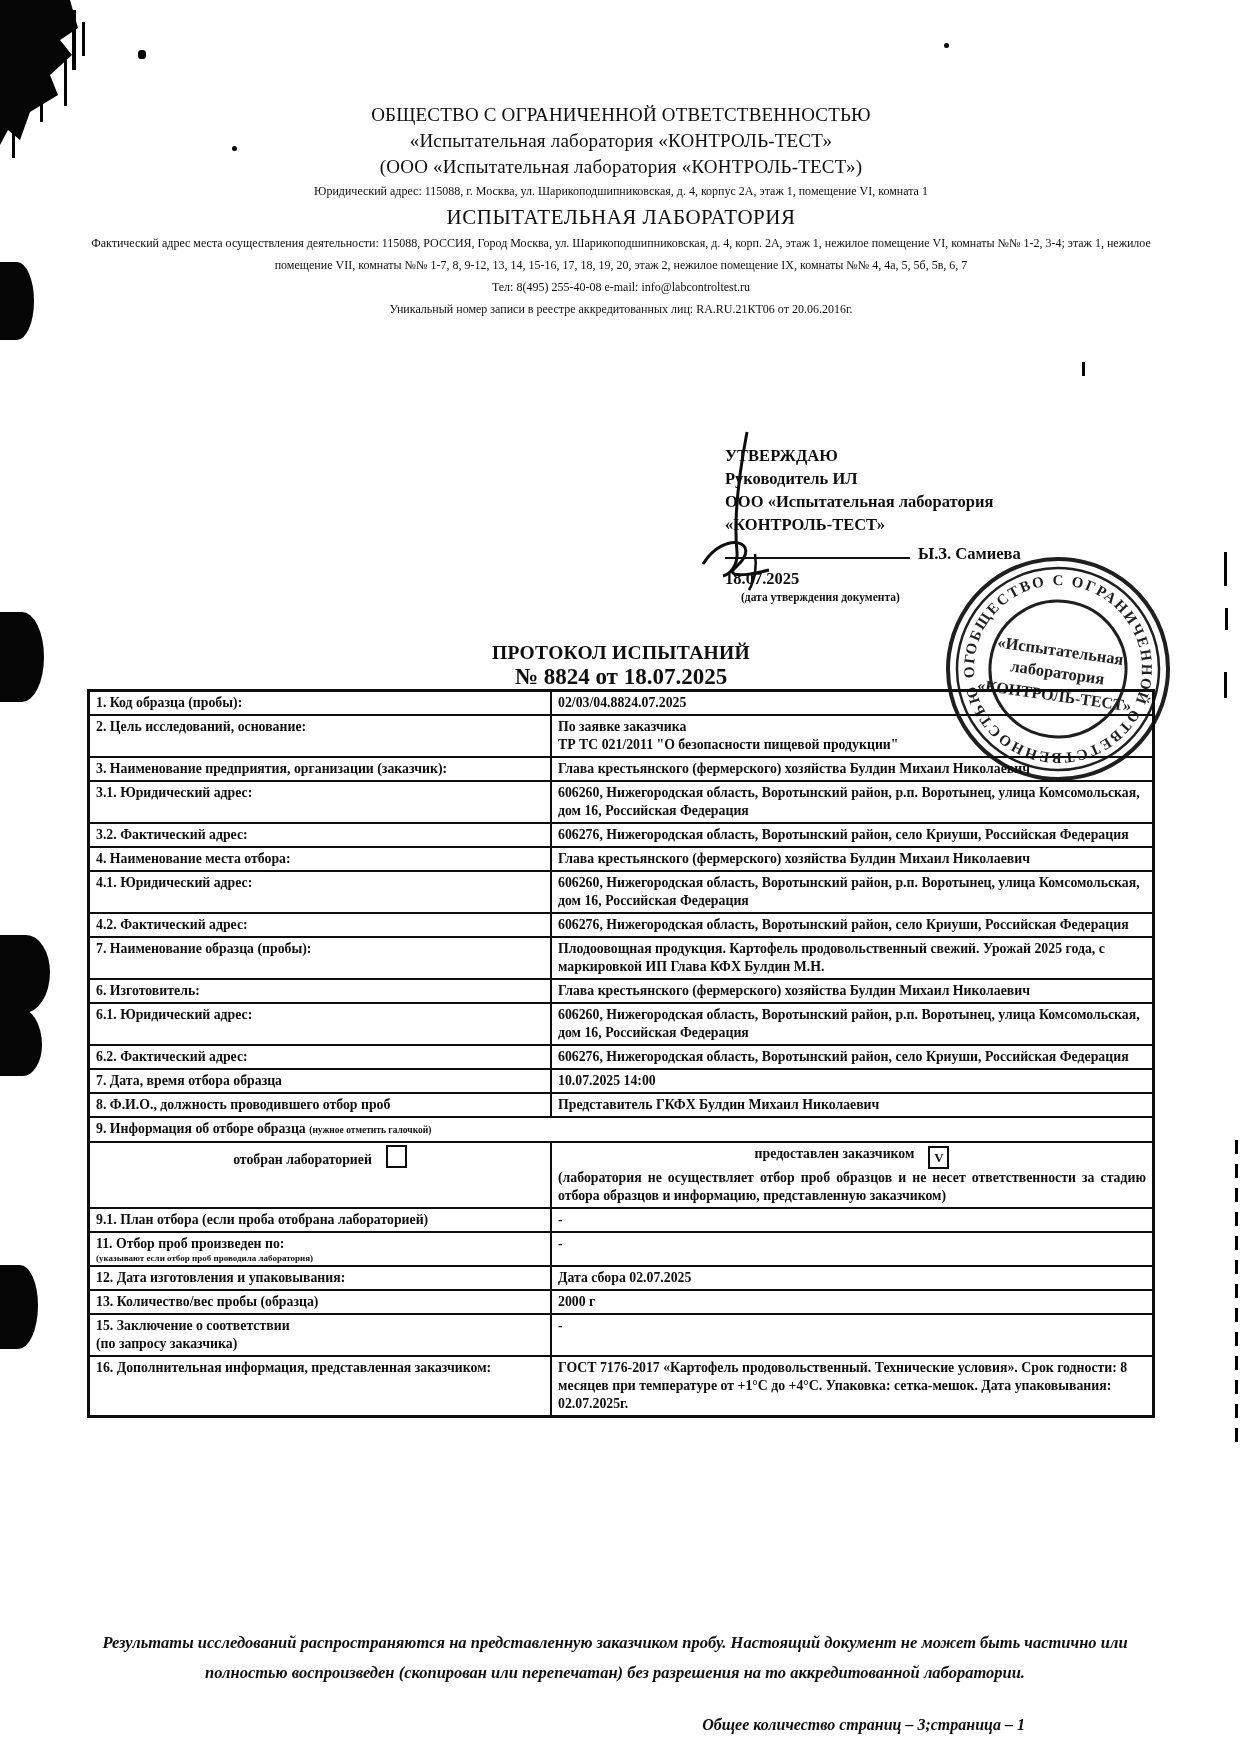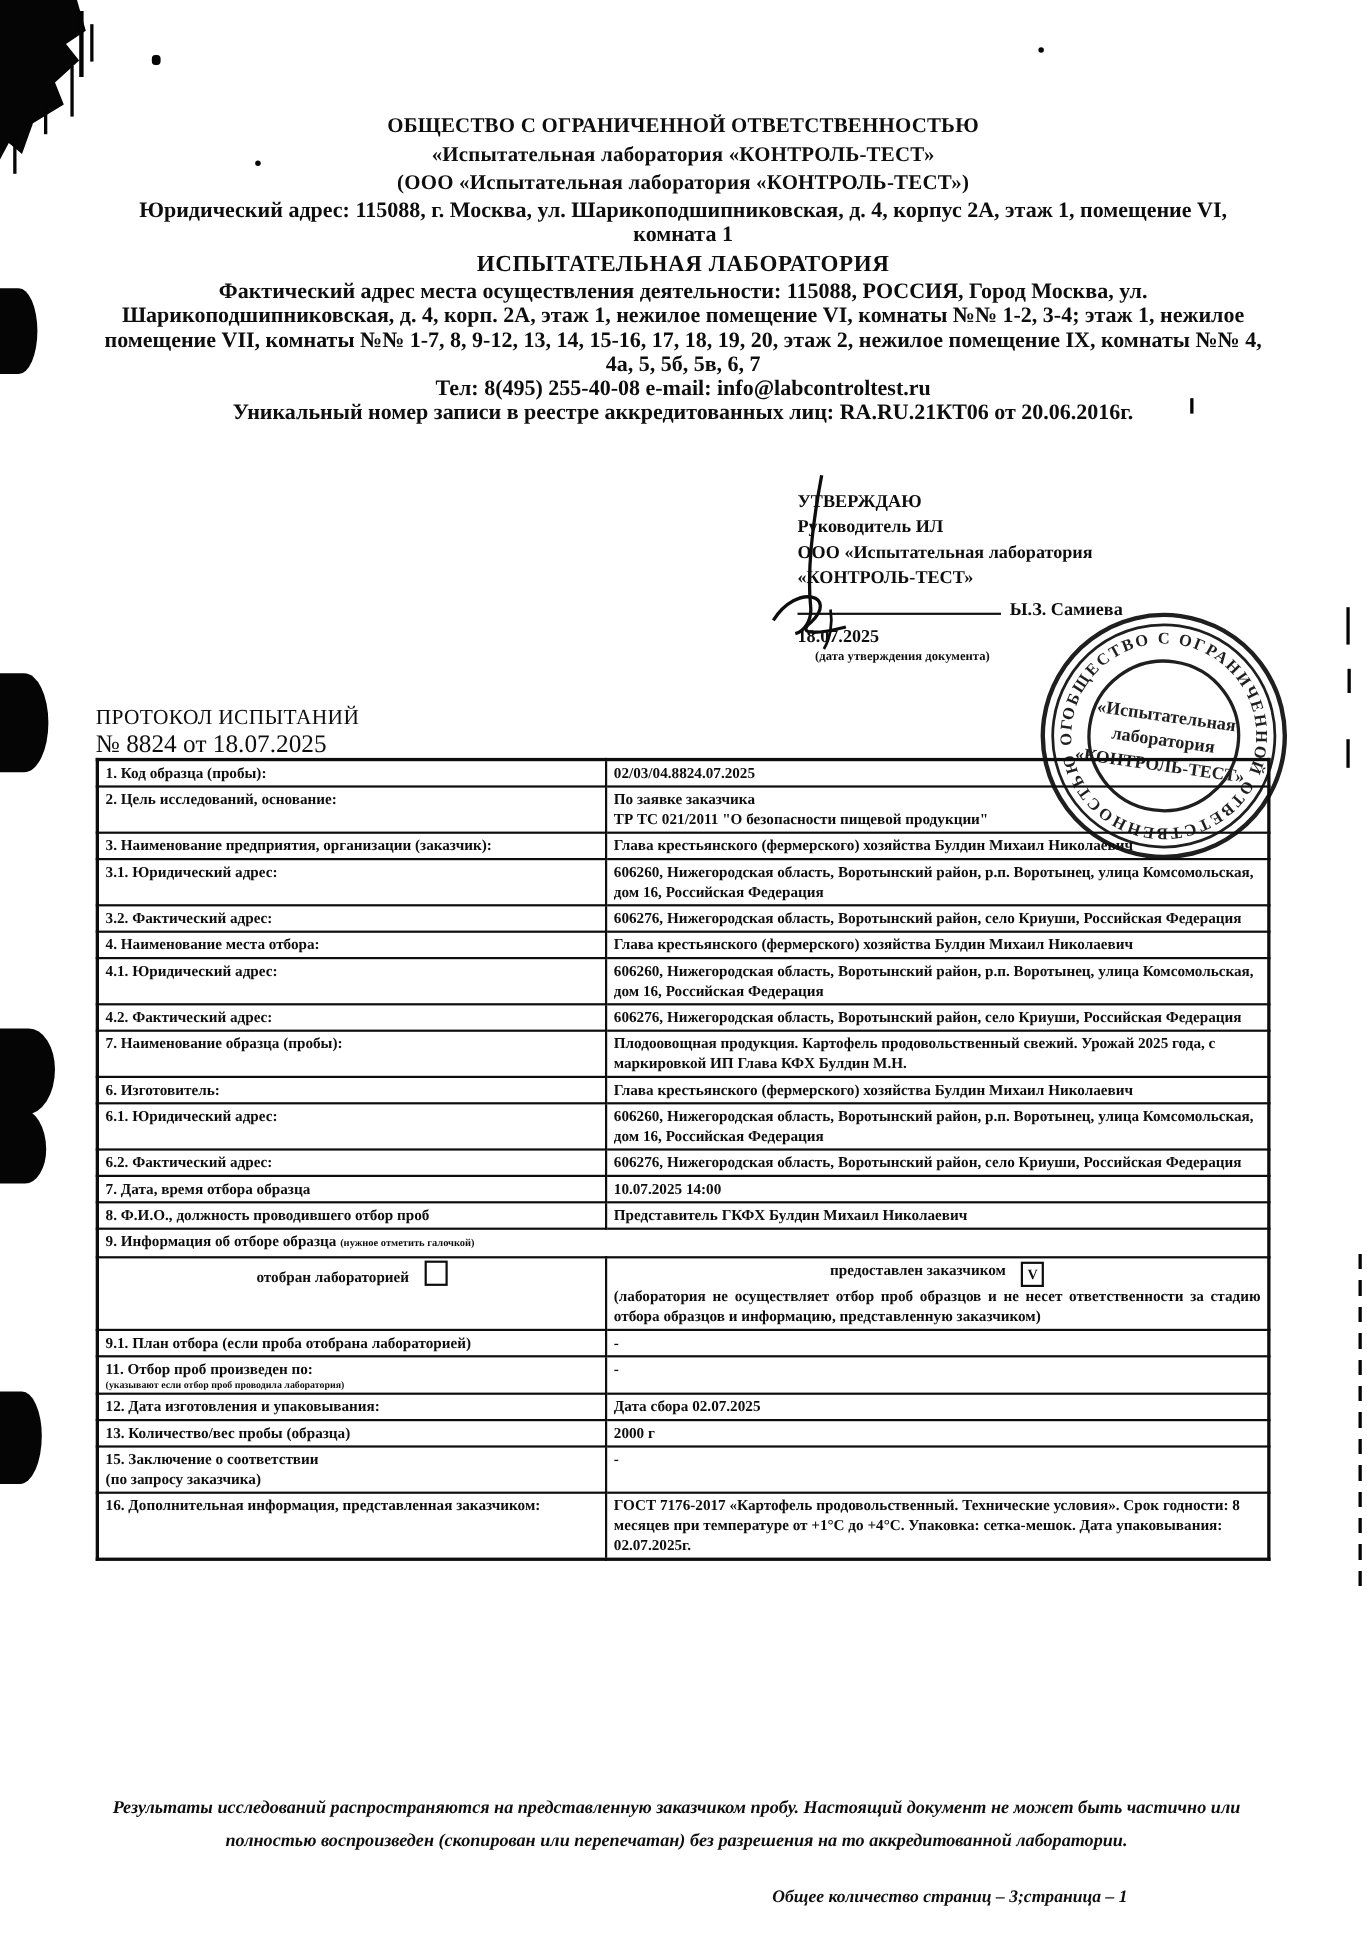--- a/index.html
+++ b/index.html
@@ -7,42 +7,42 @@
     position:relative;
     width:1243px;height:1760px;
     background:#ffffff;
     font-family:"Liberation Serif","DejaVu Serif",serif;
     color:#0e0e0e;
     overflow:hidden;
   }
   
   .doc-header{
     position:absolute;top:102px;left:87px;width:1068px;
-    text-align:center;font-weight:bold;
+    text-align:center;font-weight:normal;
   }
   .h-line{font-size:19px;line-height:26px;letter-spacing:.2px;}
-  .h-addr{font-size:20px;line-height:22px;}
+  .h-addr{font-size:12px;line-height:22px;}
   .h-lab{font-size:21px;line-height:30px;letter-spacing:.5px;}
   
   .approval{
     position:absolute;top:444px;left:725px;width:330px;
     font-weight:bold;font-size:16.5px;line-height:23px;
   }
   .sig-row{position:relative;margin-top:6px;white-space:nowrap;}
   .sig-line{display:inline-block;width:185px;border-bottom:2px solid #111;height:14px;}
   .sig-name{margin-left:8px;}
   .appr-date{margin-top:2px;}
   .appr-caption{font-size:11.5px;line-height:14px;font-weight:bold;margin-left:16px;}
   .signature-svg{position:absolute;left:-40px;top:-118px;pointer-events:none;}
   
   .stamp{position:absolute;left:941px;top:552px;width:234px;height:234px;opacity:.92;}
   
   .protocol-title{
     position:absolute;top:640px;left:87px;width:1068px;
-    text-align:left;font-weight:normal;
+    text-align:center;font-weight:bold;
   }
   .p-t1{font-size:19.5px;line-height:25px;letter-spacing:.3px;}
   .p-t2{font-size:23px;line-height:24px;}
   
   .tbl-wrap{position:absolute;top:689px;left:87px;width:1068px;}
   table.protocol{
     width:100%;border-collapse:collapse;
     font-weight:bold;font-size:13.8px;line-height:18px;
   }
   table.protocol{border:3px solid #0d0d0d;}

